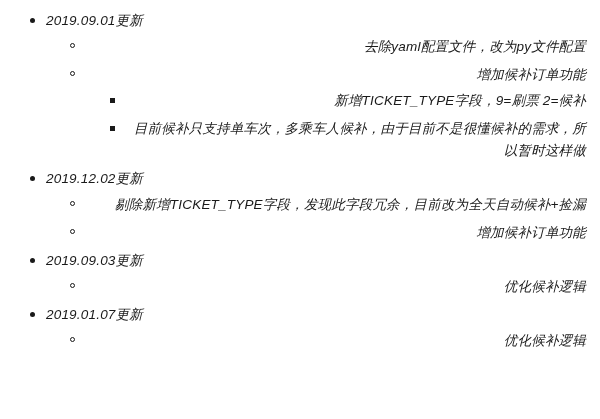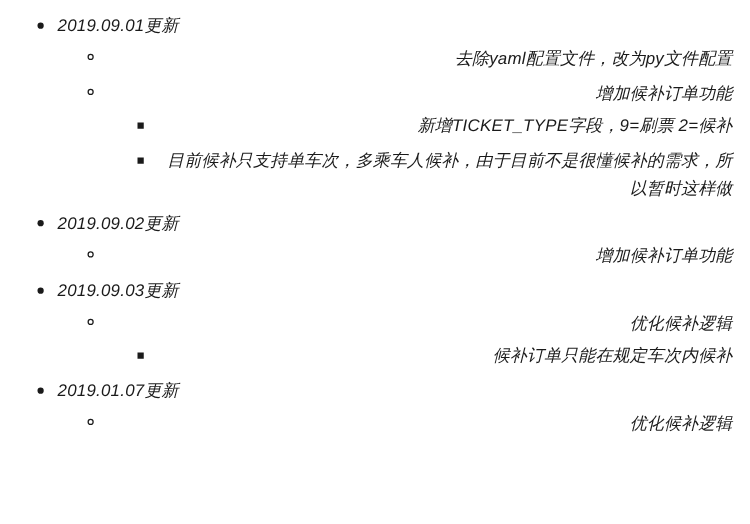--- a/index.html
+++ b/index.html
@@ -111,31 +111,30 @@
         <span class="txt">2019.09.01更新</span>
         <ul class="l2">
           <li><span class="txt">去除yaml配置文件，改为py文件配置</span></li>
           <li><span class="txt">增加候补订单功能</span><ul class="l3">
               <li><span class="txt">新增TICKET_TYPE字段，9=刷票 2=候补</span></li>
               <li><span class="txt">目前候补只支持单车次，多乘车人候补，由于目前不是很懂候补的需求，所以暂时这样做</span></li>
             </ul></li>
         </ul>
       </li>
       <li class="group">
-        <span class="txt">2019.09.02更新</span>
+        <span class="txt">2019.12.02更新</span>
         <ul class="l2">
+          <li><span class="txt">剔除新增TICKET_TYPE字段，发现此字段冗余，目前改为全天自动候补+捡漏</span></li>
           <li><span class="txt">增加候补订单功能</span></li>
         </ul>
       </li>
       <li class="group">
         <span class="txt">2019.09.03更新</span>
         <ul class="l2">
-          <li><span class="txt">优化候补逻辑</span><ul class="l3">
-              <li><span class="txt">候补订单只能在规定车次内候补</span></li>
-            </ul></li>
+          <li><span class="txt">优化候补逻辑</span></li>
         </ul>
       </li>
       <li class="group">
         <span class="txt">2019.01.07更新</span>
         <ul class="l2">
           <li><span class="txt">优化候补逻辑</span></li>
         </ul>
       </li>
     </ul>
 </div>

